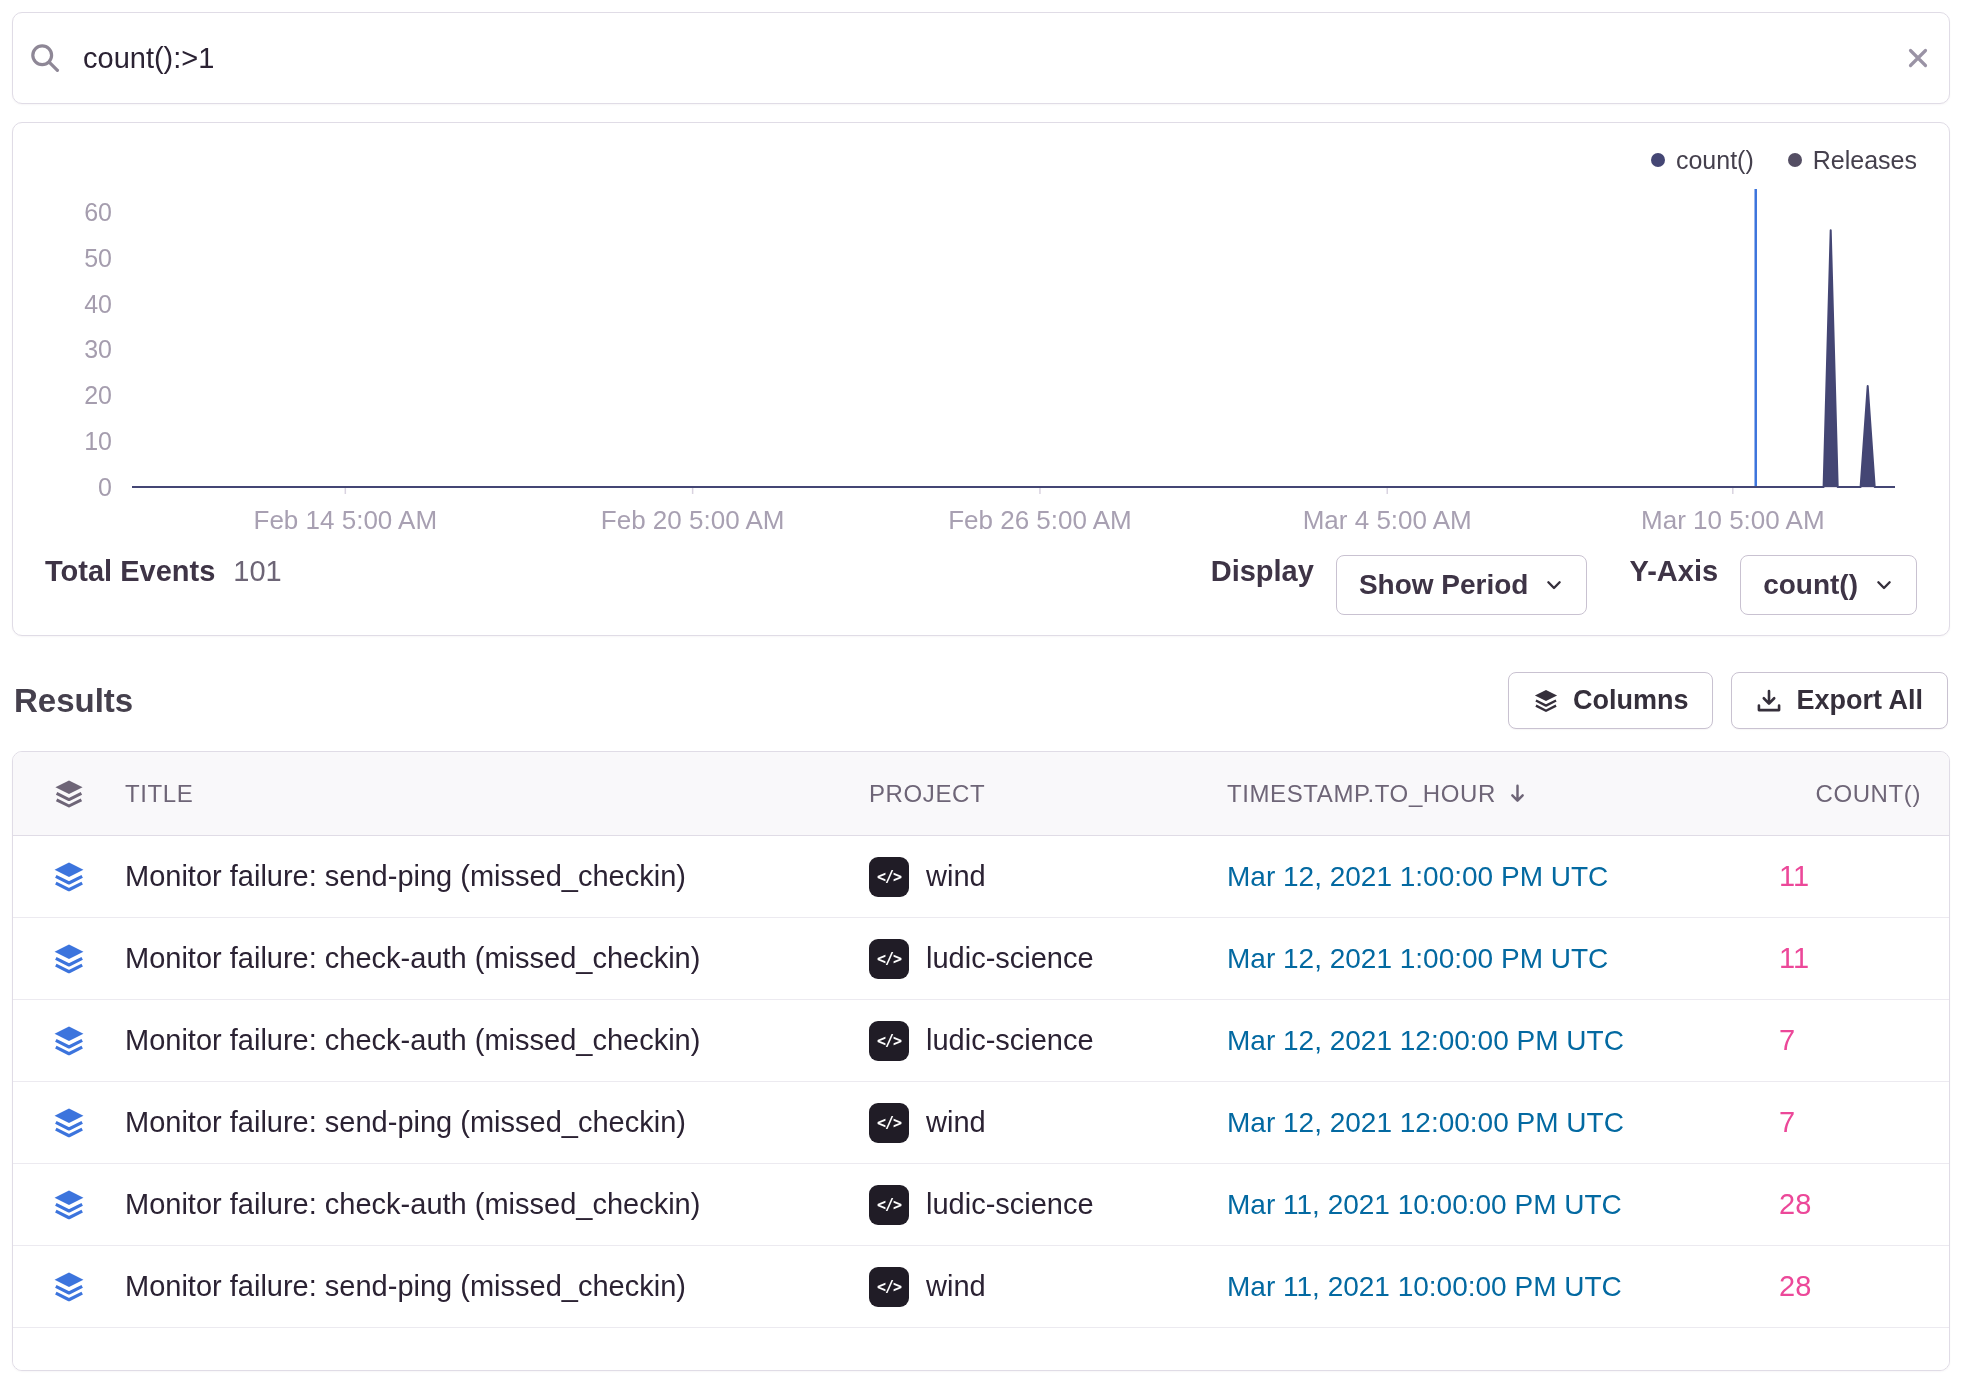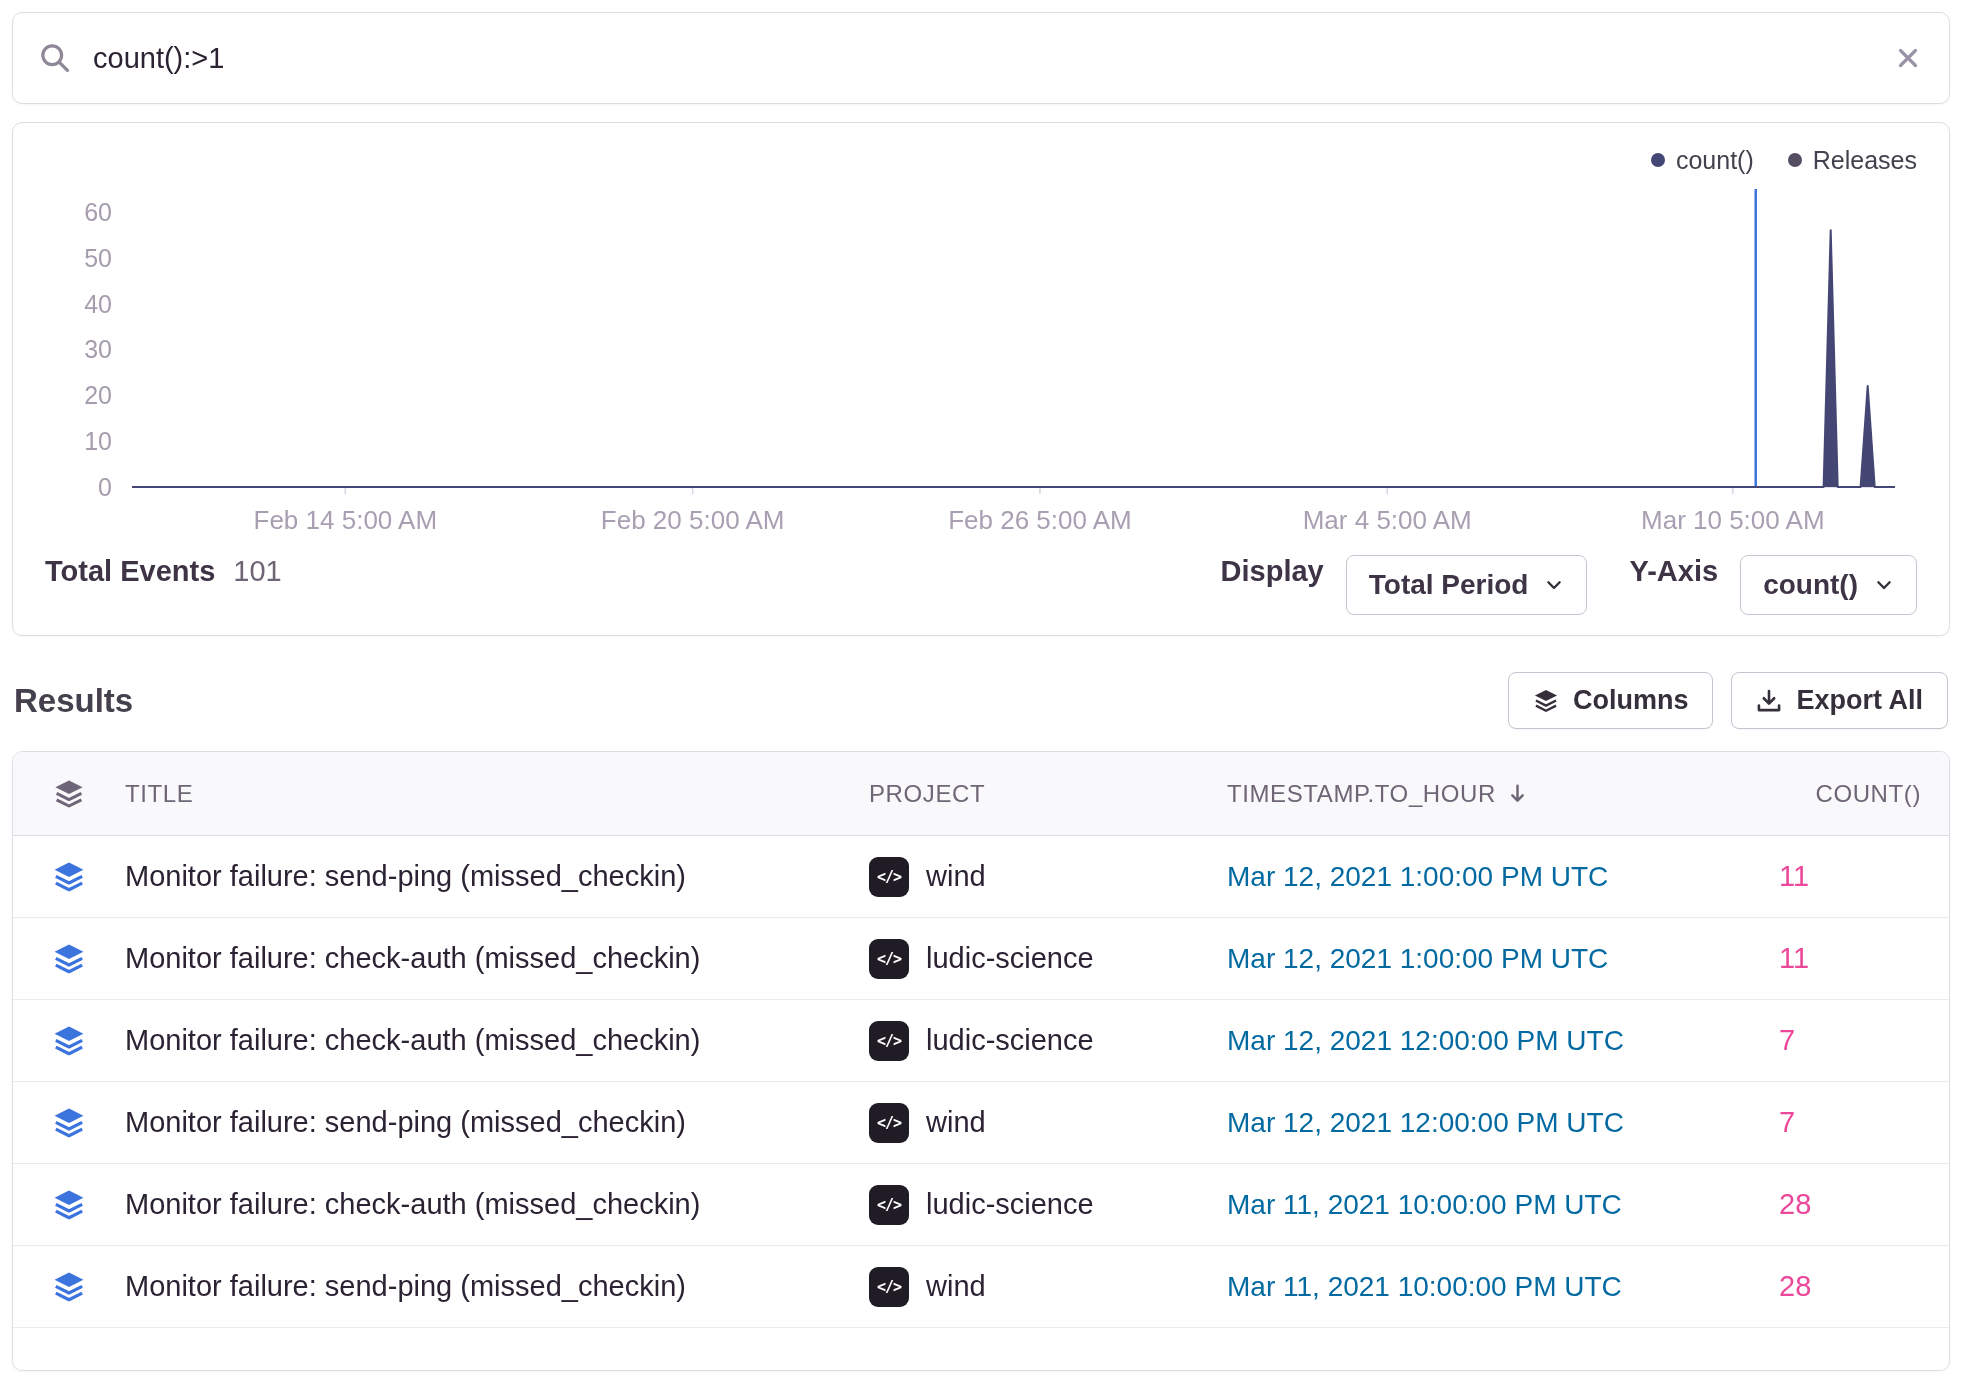--- a/index.html
+++ b/index.html
@@ -6,21 +6,21 @@
   html,body { margin:0; padding:0; background:#fff; }
   body {
     width:1962px; height:1374px; padding:12px; overflow:hidden;
     font-family:"Liberation Sans", sans-serif; color:#2b2233;
   }
 
   
   .search-bar {
     display:flex; align-items:center; gap:20px;
     border:1px solid #e0dce6; border-radius:10px;
-    height:92px; padding:0 26px; background:#fff;
+    height:92px; padding:0 16px; background:#fff;
     box-shadow:0 1px 2px rgba(43,34,51,.04);
   }
   .search-input {
     flex:1; border:none; outline:none; background:transparent;
     font-family:inherit; font-size:29px; color:#2b2233;
   }
   .icon-btn { display:flex; align-items:center; justify-content:center; cursor:pointer; background:none; border:none; padding:0; }
 
   
   .chart-panel {
@@ -149,21 +149,21 @@
       <line x1="1718.7230000000002" y1="10" x2="1718.7230000000002" y2="308" stroke="#3c74dd" stroke-width="2.5"></line>
       <path d="M95.0,308.0 L1786.6,308.0 L1793.7,51.3 L1800.7,308.0 L1823.6,308.0 L1830.7,207.1 L1837.7,308.0 L1858.0,308.0" fill="#444674" stroke="#444674" stroke-width="2" stroke-linejoin="round"></path>
     </svg>
 
   <div class="chart-footer">
     <span class="total-label">Total Events</span>
     <span class="total-value">101</span>
     <span class="spacer"></span>
     <span class="ctrl-label">Display</span>
     <button class="dropdown">
-      <span>Total Period</span>
+      <span>Show Period</span>
       <span class="svg-ico dark">
         <svg width="20" height="20" viewBox="0 0 16 16">
             <path d="M3.5 5.8 L8 10.4 L12.5 5.8" fill="none" stroke="currentColor" stroke-width="1.9" stroke-linecap="round" stroke-linejoin="round"></path>
           </svg>
       </span>
     </button>
     <span class="ctrl-label gap-lg">Y-Axis</span>
     <button class="dropdown">
       <span>count()</span>
       <span class="svg-ico dark">

